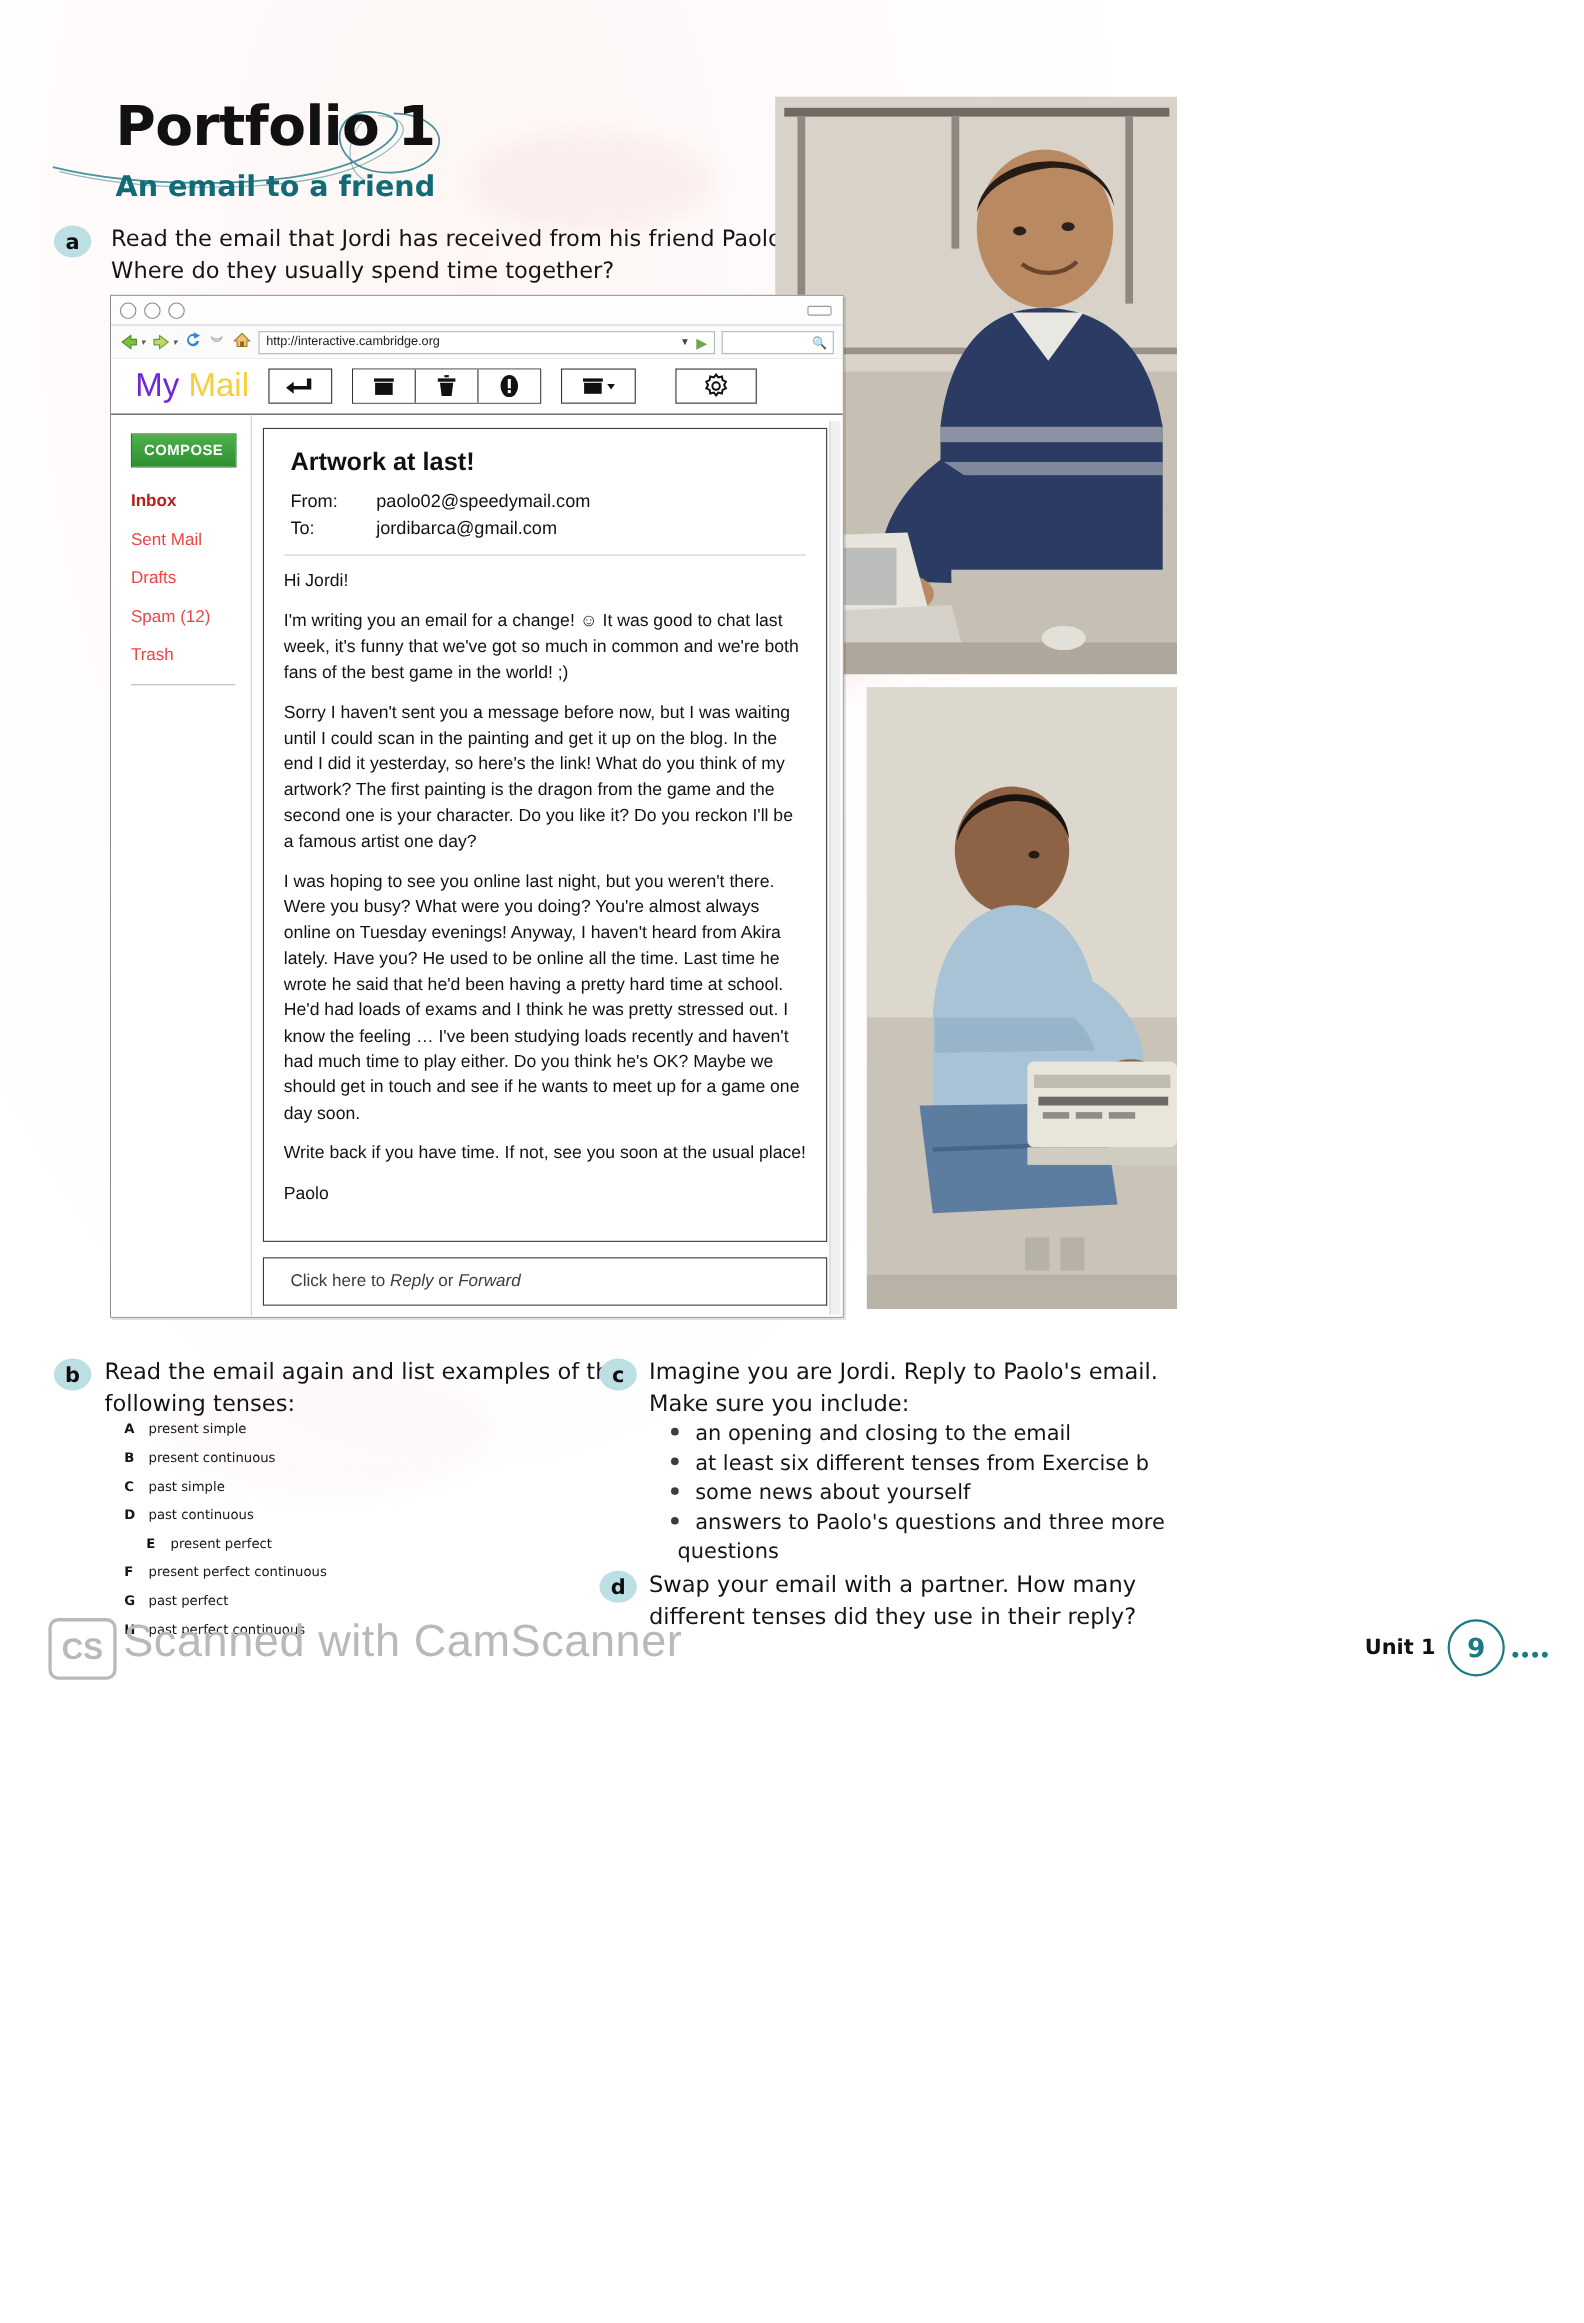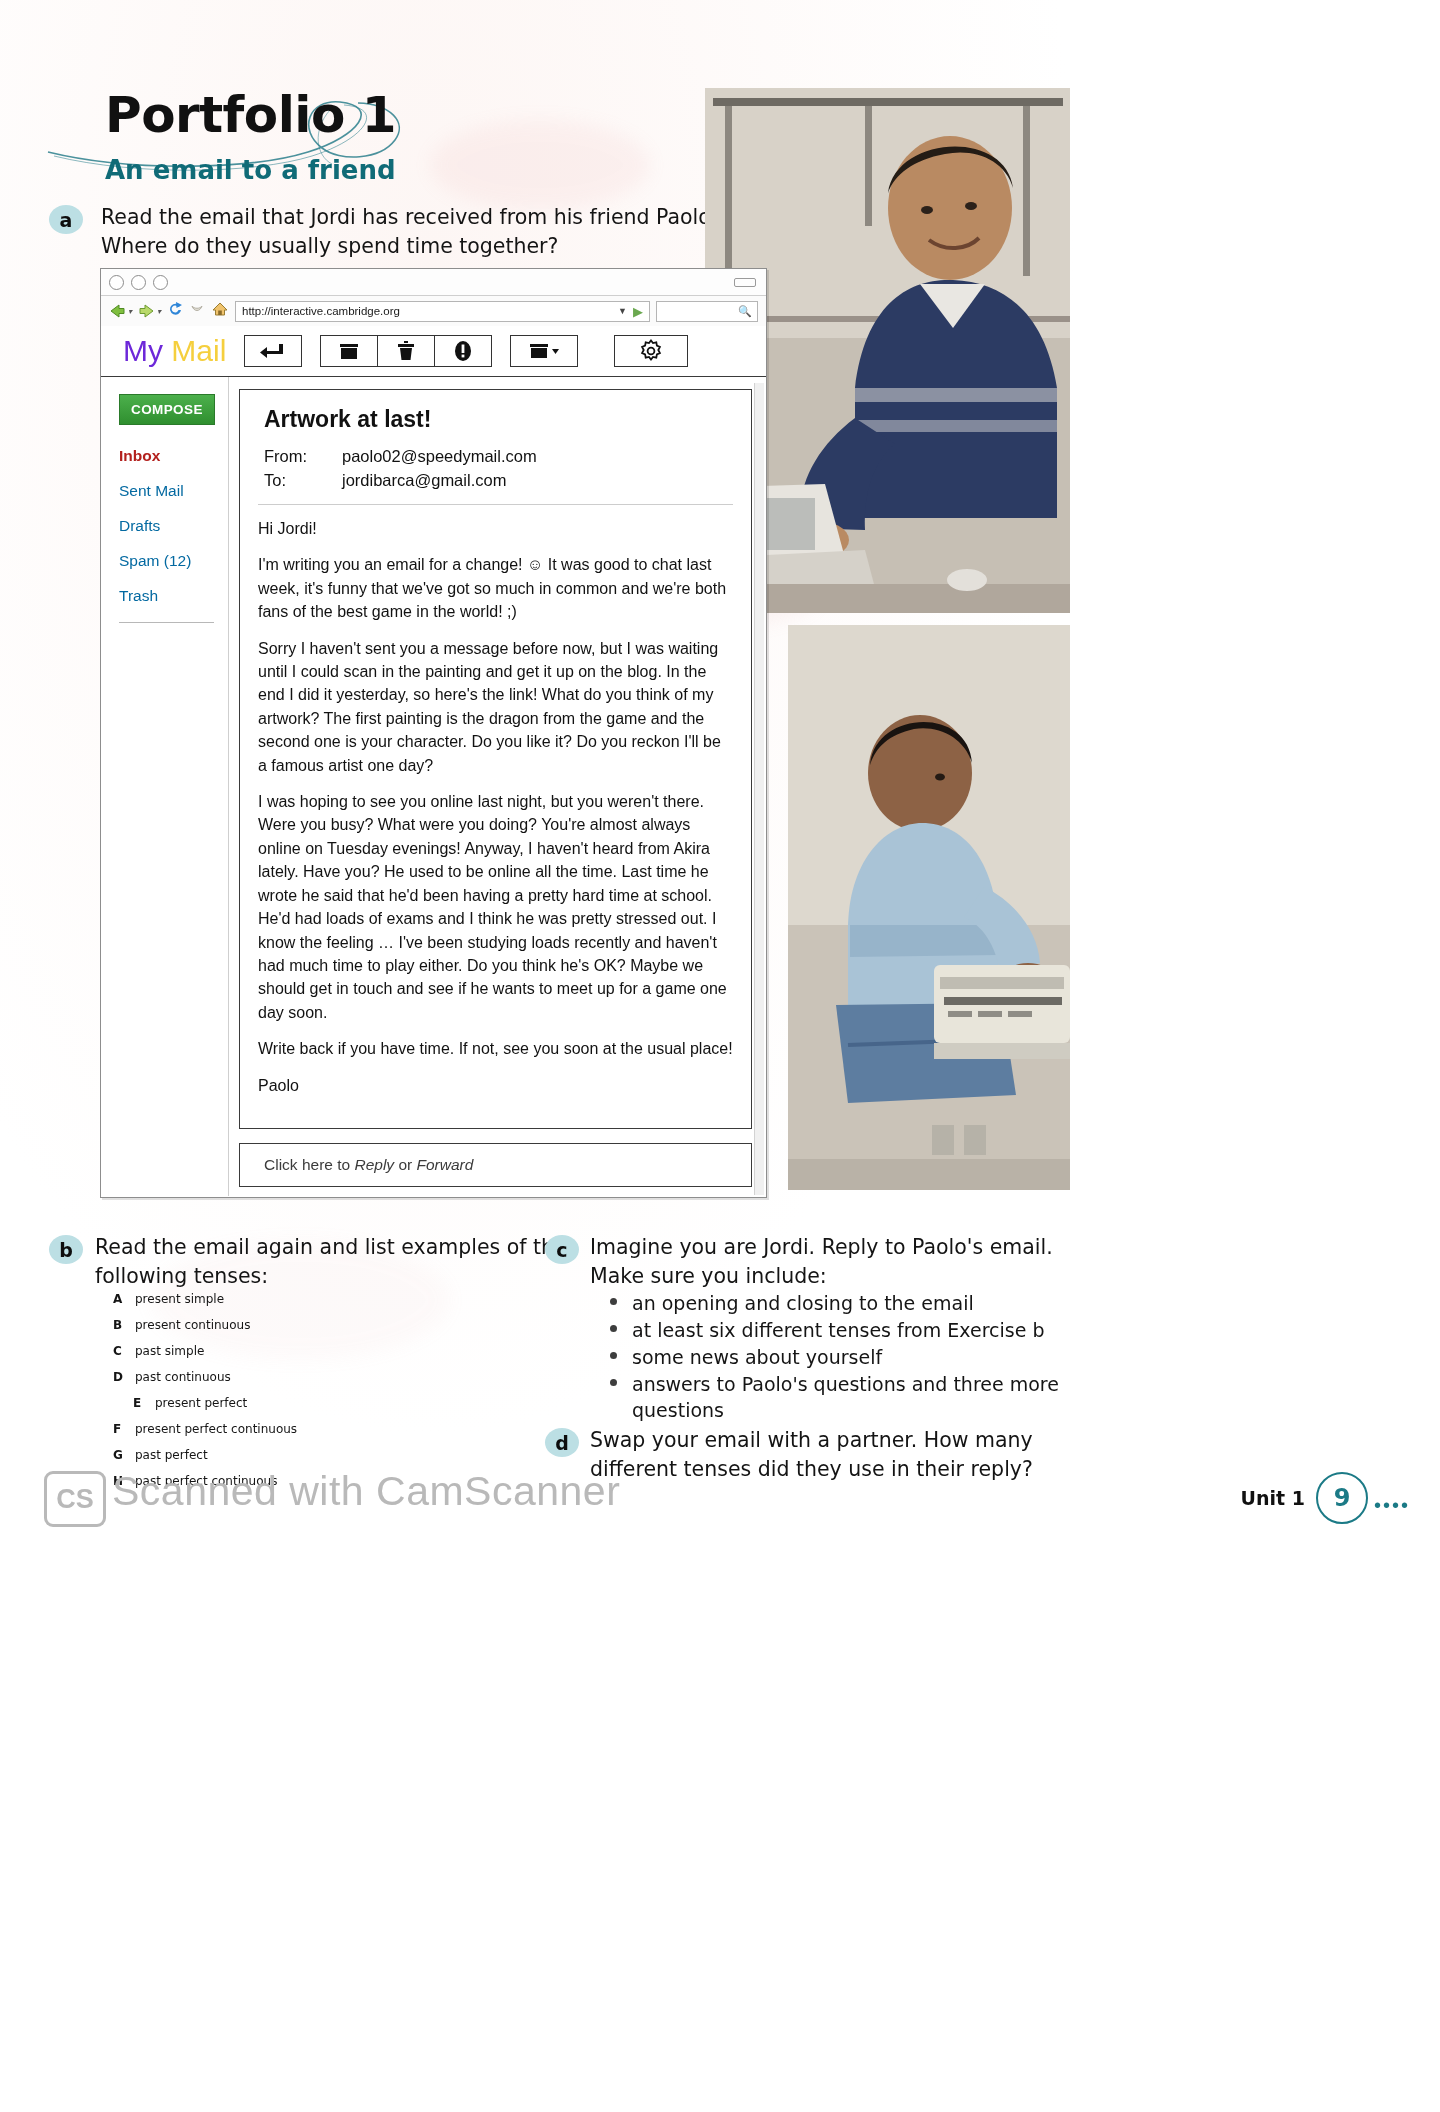--- a/index.html
+++ b/index.html
@@ -83,21 +83,21 @@
 
   .mail-body{display:flex;height:calc(100% - 52px);}
   .sidebar{width:128px;padding:17px 0 0 18px;border-right:1px solid #cfcfcf;box-sizing:border-box;}
   .compose{
     display:inline-block;background:#3fa game;background:#39a03a;
     background:linear-gradient(#4cb04c,#2f8f2f);
     color:#fff;font-size:13.5px;font-weight:bold;letter-spacing:.4px;
     padding:7px 11px;border:1px solid #2a7a2a;
   }
   .folders{margin-top:22px;}
-  .folder{font-size:15.5px;color:#0369a1;margin-bottom:17px;font-family:"Liberation Sans", sans-serif;}
+  .folder{font-size:15.5px;color:#ef4444;margin-bottom:17px;font-family:"Liberation Sans", sans-serif;}
   .folder.active{color:#b3201d;font-weight:bold;}
   .fold-rule{width:95px;border-top:1px solid #b8b8b8;margin-top:6px;}
 
   .readpane{flex:1;padding:12px 14px 0 10px;box-sizing:border-box;}
   .mailcard{border:1.5px solid #3a3a3a;padding:14px 18px 18px 18px;box-sizing:border-box;}
   .subject{font-size:23px;font-weight:bold;color:#111;margin:2px 0 14px 6px;}
   .kv{display:flex;font-size:16.5px;color:#111;margin:0 0 5px 6px;}
   .kv .k{width:78px;}
   .hr-thin{border-top:1px solid #cdcdcd;margin:14px 0 12px 0;}
   .para{font-size:16px;line-height:23.4px;color:#121212;margin:0 0 13px 0;}
@@ -419,21 +419,21 @@
   <div class="bullet-li" style="left:632px;top:1292px;">an opening and closing to the email</div>
 
   <div class="bdot" style="left:610px;top:1325px;"></div>
   <div class="bullet-li" style="left:632px;top:1319px;">at least six different tenses from Exercise b</div>
 
   <div class="bdot" style="left:610px;top:1352px;"></div>
   <div class="bullet-li" style="left:632px;top:1346px;">some news about yourself</div>
 
   <div class="bdot" style="left:610px;top:1379px;"></div>
   <div class="bullet-li" style="left:632px;top:1373px;">answers to Paolo's questions and three more</div>
-  <div class="bullet-li" style="left:632px;top:1399px;">questions</div>
+  <div class="bullet-li" style="left:616px;top:1399px;">questions</div>
 
   <div class="ex-badge" style="left:545px;top:1428px;">d</div>
   <div class="ex-text" style="left:590px;top:1426px;">Swap your email with a partner. How many</div>
   <div class="ex-text" style="left:590px;top:1455px;">different tenses did they use in their reply?</div>
 
   <div class="cs-logo">CS</div>
   <div class="cs-watermark" style="left:112px;">Scanned with CamScanner</div>
 
   <div class="unit-label">Unit 1</div>
   <div class="pagenum">9</div>

